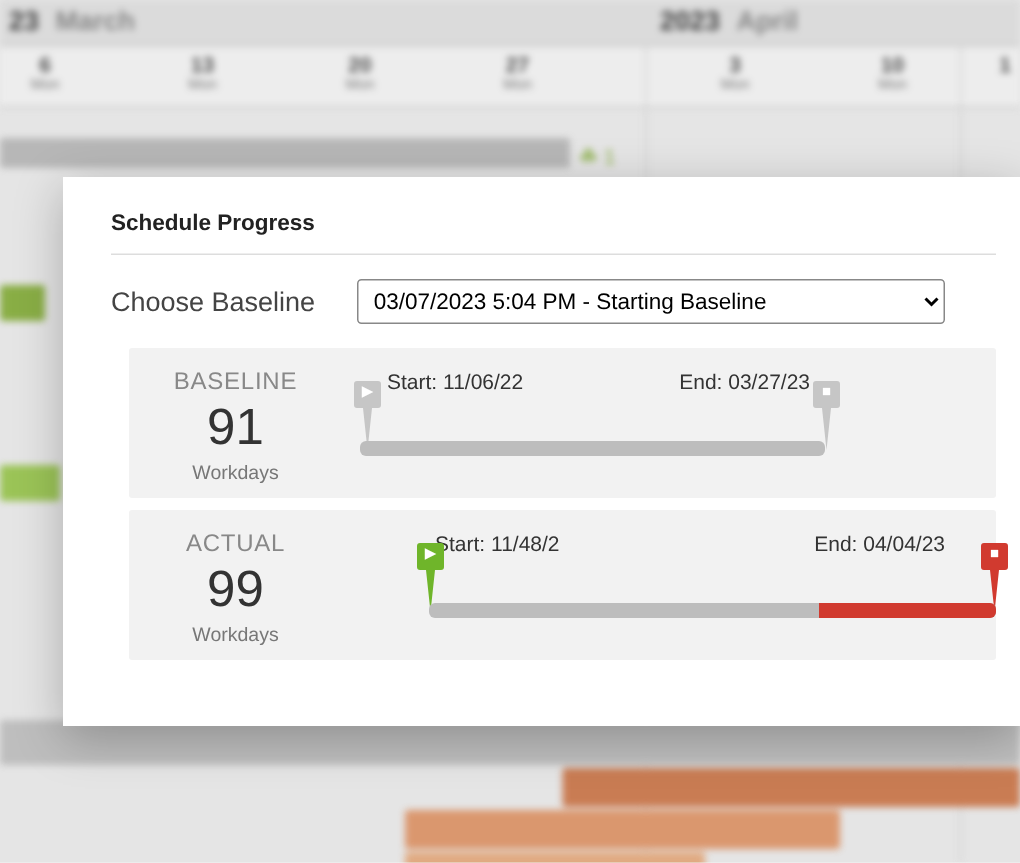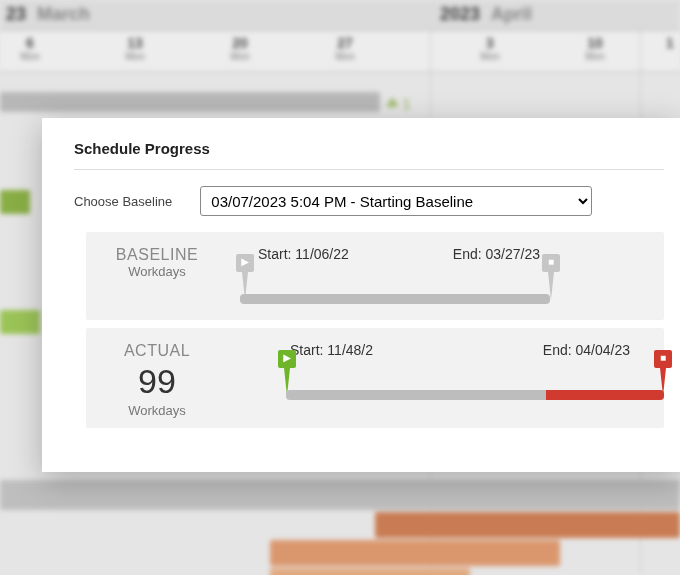--- a/index.html
+++ b/index.html
@@ -22,21 +22,21 @@
   .bd-bot-track{top:480px;left:0;right:0;background:#b8b8b8;height:30px;}
   .bd-or1{top:512px;left:375px;width:305px;background:#c56a3a;height:26px;}
   .bd-or2{top:540px;left:270px;width:290px;background:#d98a5a;height:26px;}
   .bd-or3{top:568px;left:270px;width:200px;background:#e0a070;height:16px;}
   
   .panel{position:absolute;top:118px;left:42px;right:0;background:#fff;box-shadow:0 8px 30px rgba(0,0,0,.25);padding:22px 0 36px 16px;}
   .panel-inner{padding:0 16px;}
   .title{font-weight:700;font-size:15px;color:#222;margin:0 0 12px 0;}
   hr.sep{border:none;border-top:1px solid #ddd;margin:0 0 16px 0;}
   .choose-row{display:flex;align-items:center;gap:28px;margin-bottom:16px;}
-  .choose-label{font-size:13px;color:#444;text-align:right;}
+  .choose-label{font-size:18px;color:#444;text-align:right;}
   .baseline-select{flex:0 0 392px;height:30px;border:1px solid #888;border-radius:3px;font-size:15px;padding:2px 6px;background:#fff;}
   .track-card{background:#f2f2f2;margin:0 0 8px 12px;display:flex;align-items:stretch;border-radius:2px;}
   .track-stats{flex:0 0 130px;text-align:center;padding:14px 6px 10px;color:#666;}
   .stat-label{font-size:16px;letter-spacing:.5px;color:#888;}
   .stat-num{font-size:34px;font-weight:400;color:#333;line-height:1.15;margin:2px 0;}
   .stat-unit{font-size:13px;color:#777;}
   .track-area{flex:1;position:relative;padding:14px 14px 10px 8px;}
   .range-row{display:flex;justify-content:space-between;font-size:14px;color:#333;margin:0 20px 0 22px;}
   .range-row span{white-space:nowrap;}
   .bar-wrap{position:relative;height:56px;margin-top:-8px;}
@@ -113,20 +113,21 @@
     <div class="choose-row">
       <div class="choose-label">Choose Baseline</div>
       <select class="baseline-select">
         <option>03/07/2023 5:04 PM - Starting Baseline</option>
       </select>
     </div>
 
     <div class="track-card">
       <div class="track-stats">
         <div class="stat-label">BASELINE</div>
+        <div class="stat-num">91</div>
         <div class="stat-unit">Workdays</div>
       </div>
       <div class="track-area">
         <div class="range-row">
           <span>Start: 11/06/22</span>
           <span style="margin-right:90px;">End: 03/27/23</span>
         </div>
         <div class="bar-wrap">
           <div class="pin gray" style="left:0;">
             <svg width="18" height="46" viewBox="0 0 18 46">

